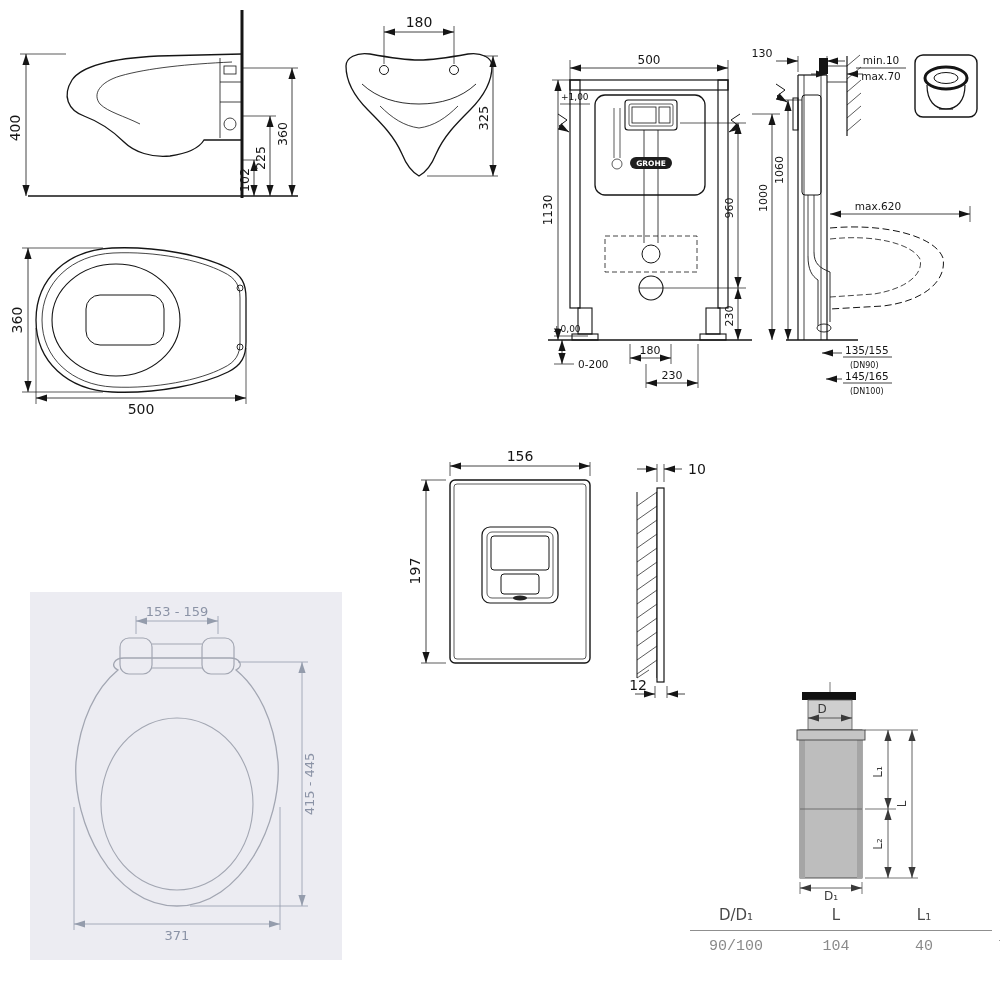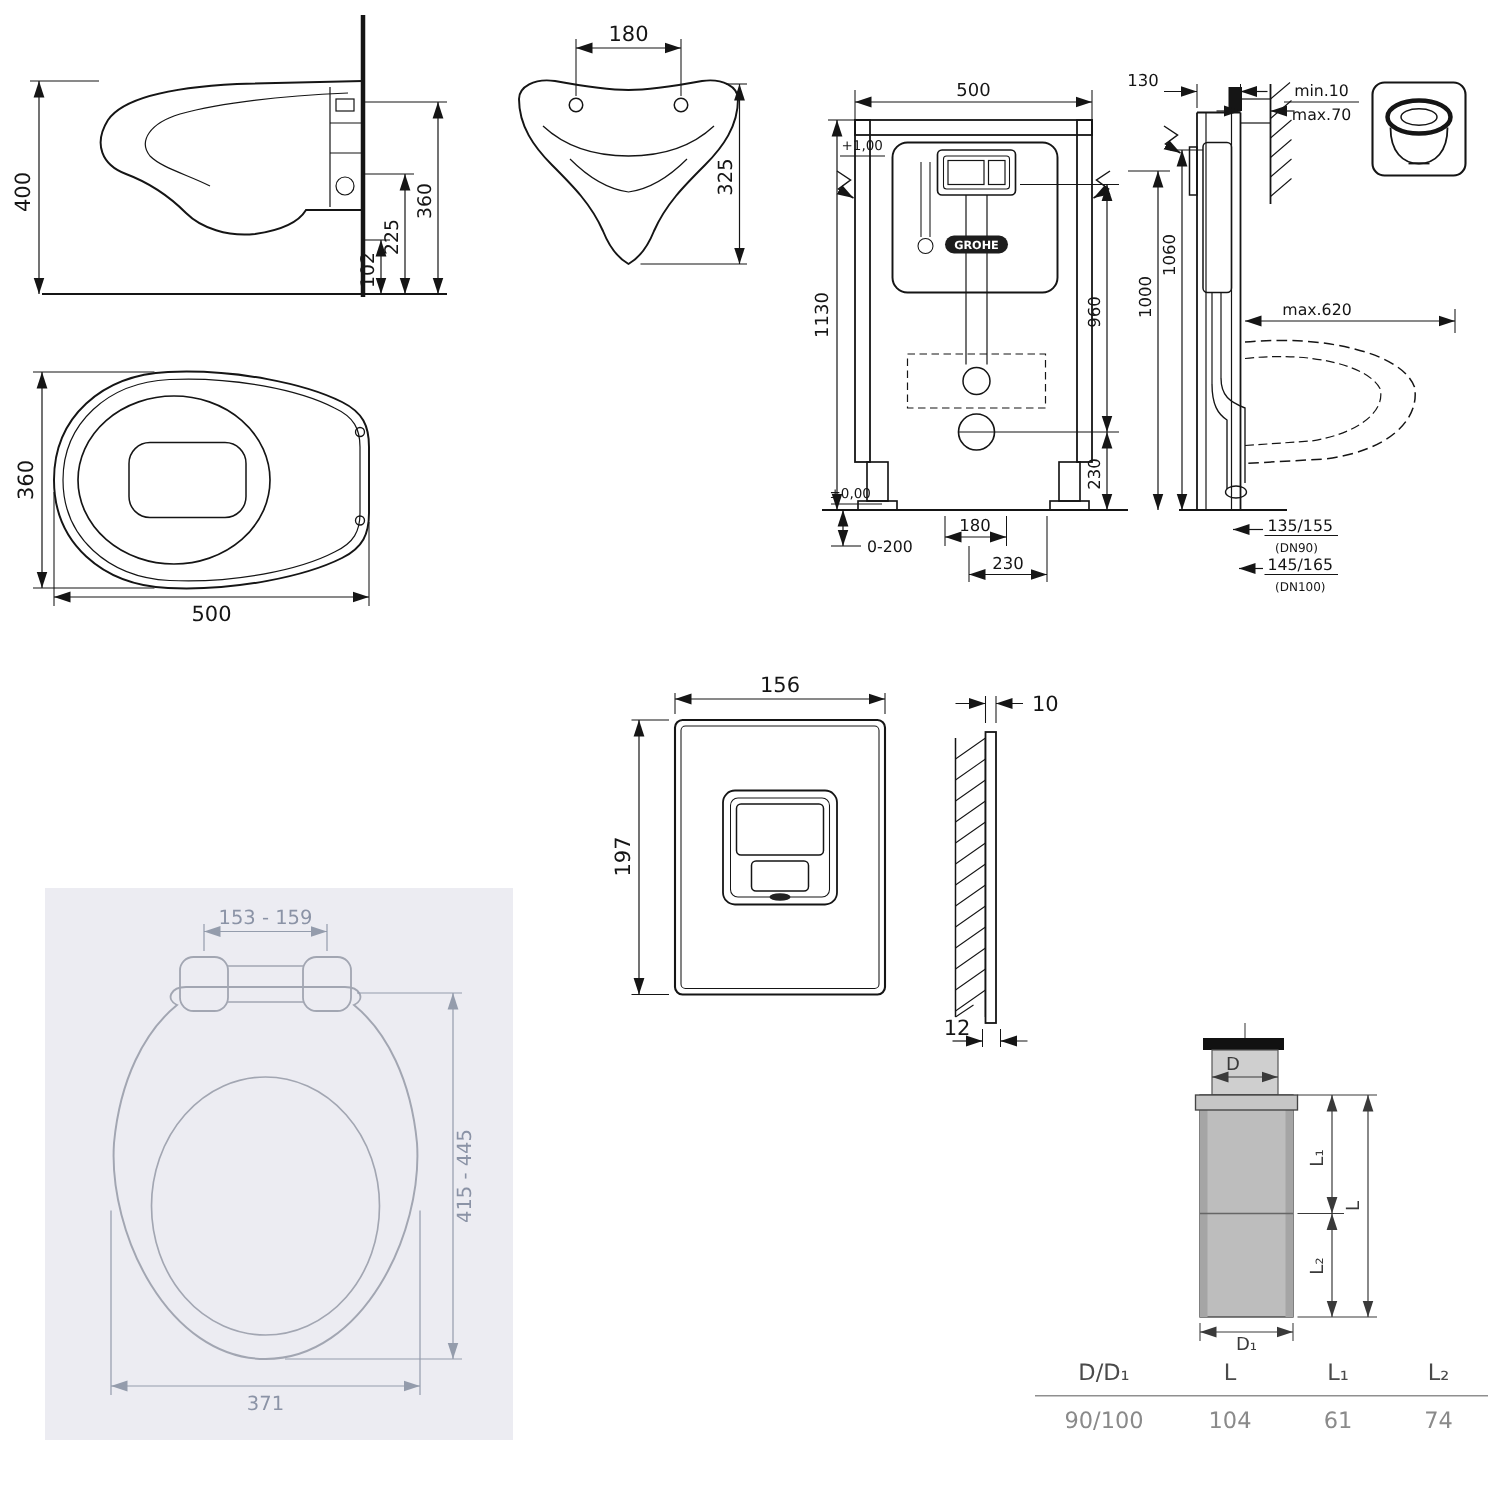--- a/index.html
+++ b/index.html
@@ -9,23 +9,23 @@
   .panel { position:absolute; }
   svg text { font-family:"DejaVu Sans","Liberation Sans",sans-serif; }
   #p-side  { left:8px;   top:6px; }
   #p-front { left:332px; top:6px; }
   #p-top   { left:8px;   top:228px; }
   #p-frame { left:540px; top:8px; }
   #p-plate { left:405px; top:448px; }
   #p-seat  { left:30px;  top:592px; }
   #p-pipe  { left:770px; top:682px; }
   .tbl { position:absolute; left:690px; top:906px; width:302px; }
-  .tbl .row { display:grid; grid-template-columns:92px 76px 68px 66px; text-align:center; }
+  .tbl .row { display:grid; grid-template-columns:92px 76px 68px 66px; text-align:center;gap:16px; }
   .tbl .row.head { color:#4a4a4a; font-size:15px; padding-bottom:6px; border-bottom:1px solid #8f8f8f; }
-  .tbl .row.vals { color:#8a8a8a; font-size:15px; padding-top:7px; }
+  .tbl .row.vals { color:#8a8a8a; font-size:15px; padding-top:7px;font-family:Liberation Mono, monospace; }
 </style>
 </head>
 <body>
 
 <div id="sheet">
 
   <svg id="p-side" class="panel" width="312" height="212" viewBox="0 0 312 212">
     <defs>
       <marker id="a1" markerWidth="12" markerHeight="10" refX="11" refY="5" orient="auto-start-reverse" markerUnits="userSpaceOnUse">
         <path d="M0,1.4 L11,5 L0,8.6 Z" fill="#151515"></path>
@@ -360,18 +360,18 @@
   <div class="tbl">
     <div class="row head">
       <span>D/D₁</span>
       <span>L</span>
       <span>L₁</span>
       <span>L₂</span>
     </div>
     <div class="row vals">
       <span>90/100</span>
       <span>104</span>
-      <span>61</span>
+      <span>40</span>
       <span>74</span>
     </div>
   </div>
 
 </div>
 
 </body></html>

